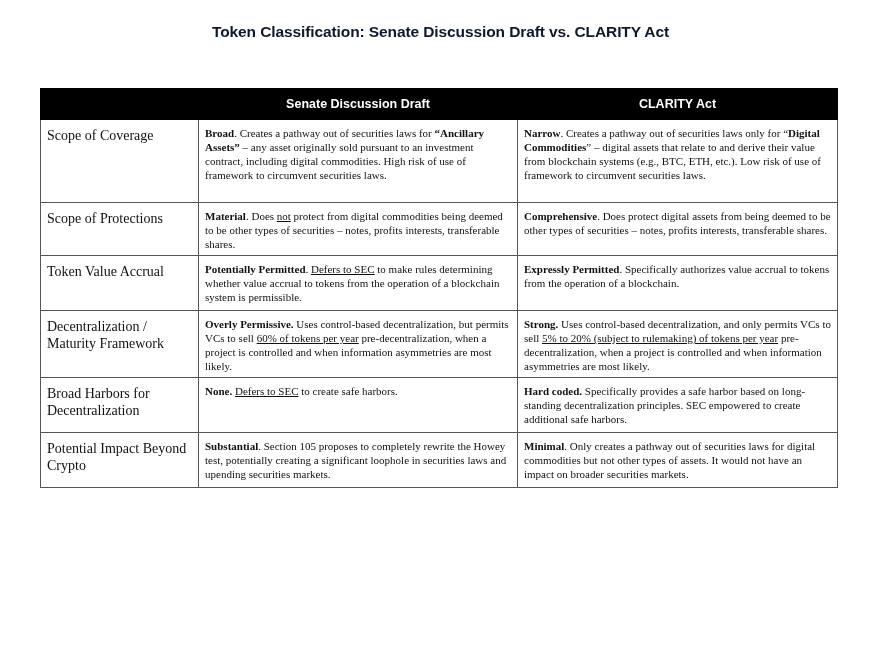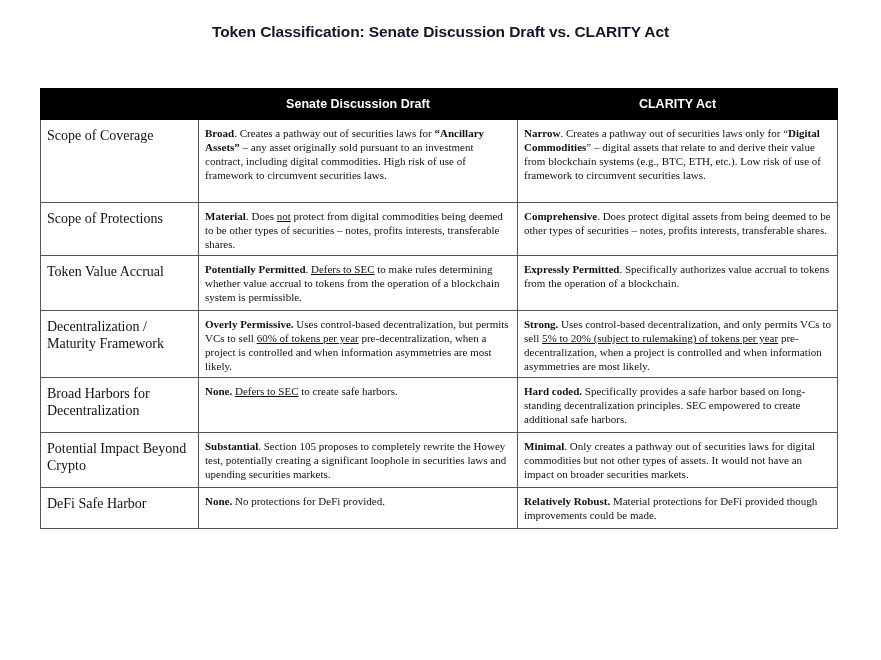--- a/index.html
+++ b/index.html
@@ -83,19 +83,14 @@
     <tr class="r4">
       <td class="label">Broad Harbors for Decentralization</td>
       <td><b>None.</b><span> </span><u>Defers to SEC</u><span> to create safe harbors.</span></td>
       <td><b>Hard coded.</b><span> Specifically provides a safe harbor based on long-standing decentralization principles. SEC empowered to create additional safe harbors.</span></td>
     </tr>
     <tr class="r6">
       <td class="label">Potential Impact Beyond Crypto</td>
       <td><b>Substantial</b><span>. Section 105 proposes to completely rewrite the Howey test, potentially creating a significant loophole in securities laws and upending securities markets.</span></td>
       <td><b>Minimal</b><span>. Only creates a pathway out of securities laws for digital commodities but not other types of assets. It would not have an impact on broader securities markets.</span></td>
     </tr>
-    <tr class="r7">
-      <td class="label">DeFi Safe Harbor</td>
-      <td><b>None.</b><span> No protections for DeFi provided.</span></td>
-      <td><b>Relatively Robust.</b><span> Material protections for DeFi provided though improvements could be made.</span></td>
-    </tr>
   </tbody>
 </table>
 
 </body></html>

